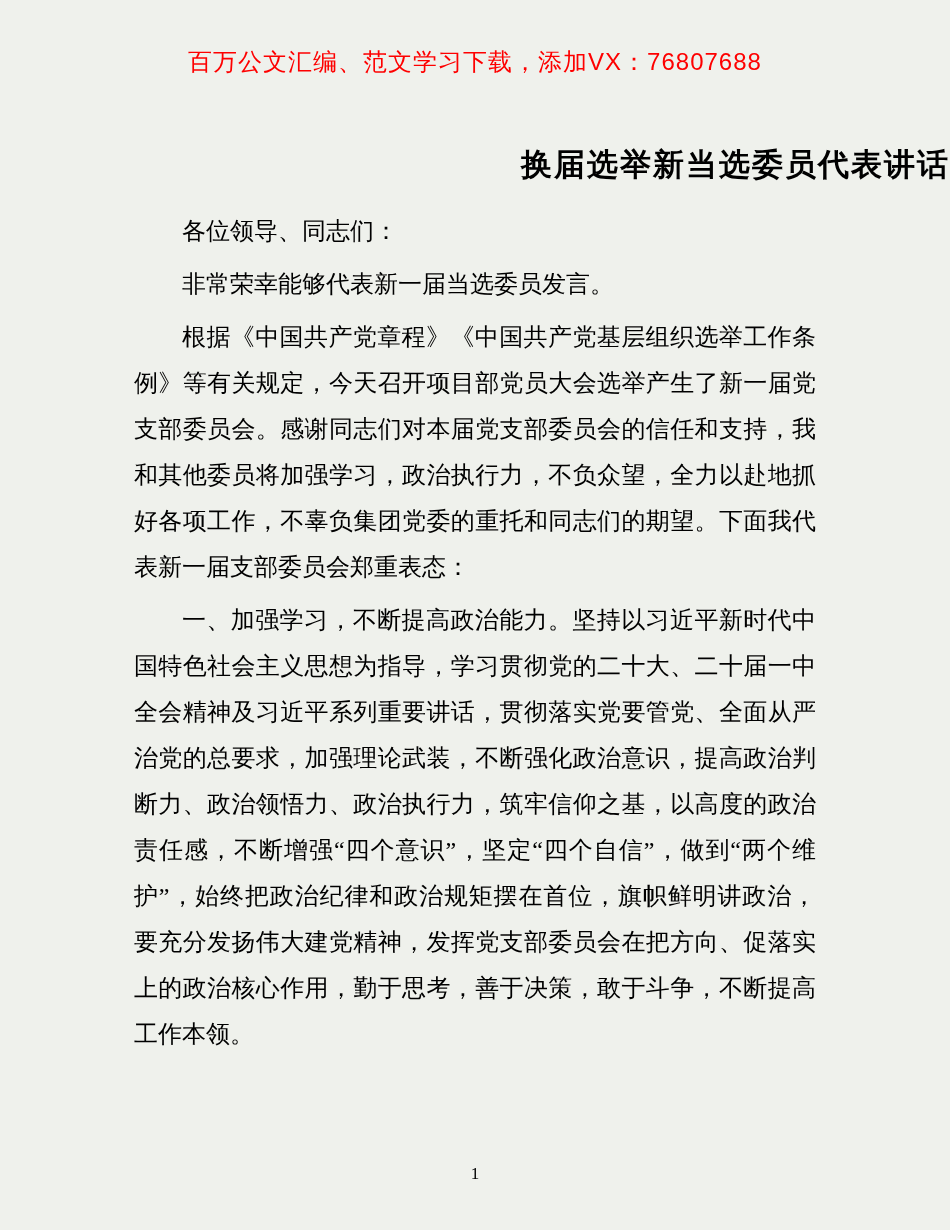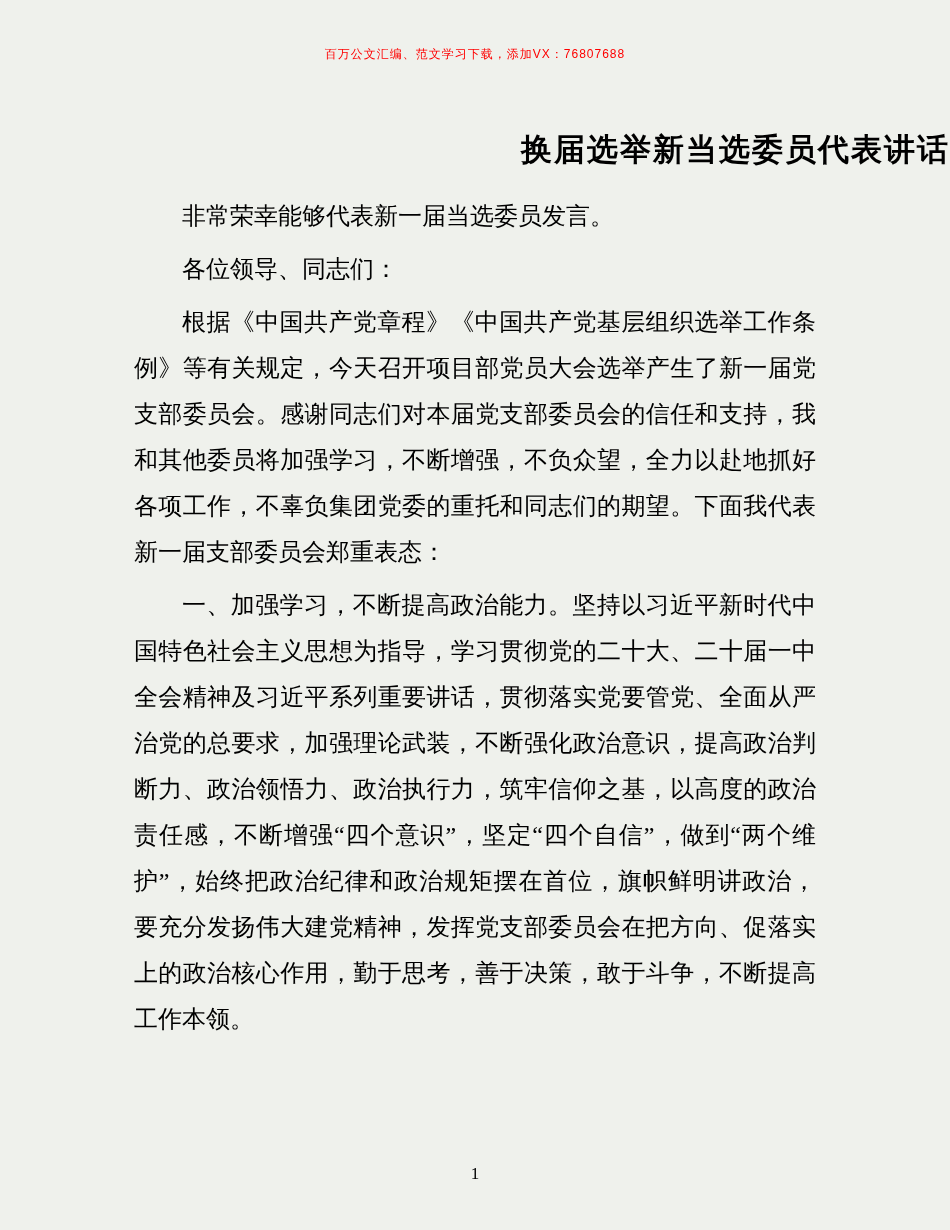--- a/index.html
+++ b/index.html
@@ -11,21 +11,21 @@
     height: 1230px;
     background: #eff1ec;
     color: #000;
     font-family: "Liberation Serif", "DejaVu Serif", serif;
     position: relative;
     overflow: hidden;
   }
   .watermark {
     padding-top: 46px;
     text-align: center;
-    font-size: 12px;
+    font-size: 24px;
     color: #fe0000;
     letter-spacing: 1px;
     font-family: "Liberation Sans", "DejaVu Sans", sans-serif;
   }
   .doc-title {
     margin: 66px 0 22px 0;
     text-align: right;
     font-size: 31px;
     font-weight: 700;
     letter-spacing: 2px;
@@ -56,21 +56,21 @@
 </head>
 <body>
 
 <div class="page">
 
   <div class="watermark">百万公文汇编、范文学习下载，添加VX：76807688</div>
 
   <h1 class="doc-title">换届选举新当选委员代表讲话</h1>
 
   <div class="content">
+    <p>各位领导、同志们：</p>
     <p>非常荣幸能够代表新一届当选委员发言。</p>
-    <p>各位领导、同志们：</p>
-    <p>根据《中国共产党章程》《中国共产党基层组织选举工作条例》等有关规定，今天召开项目部党员大会选举产生了新一届党支部委员会。感谢同志们对本届党支部委员会的信任和支持，我和其他委员将加强学习，不断增强，不负众望，全力以赴地抓好各项工作，不辜负集团党委的重托和同志们的期望。下面我代表新一届支部委员会郑重表态：</p>
+    <p>根据《中国共产党章程》《中国共产党基层组织选举工作条例》等有关规定，今天召开项目部党员大会选举产生了新一届党支部委员会。感谢同志们对本届党支部委员会的信任和支持，我和其他委员将加强学习，政治执行力，不负众望，全力以赴地抓好各项工作，不辜负集团党委的重托和同志们的期望。下面我代表新一届支部委员会郑重表态：</p>
     <p>一、加强学习，不断提高政治能力。坚持以习近平新时代中国特色社会主义思想为指导，学习贯彻党的二十大、二十届一中全会精神及习近平系列重要讲话，贯彻落实党要管党、全面从严治党的总要求，加强理论武装，不断强化政治意识，提高政治判断力、政治领悟力、政治执行力，筑牢信仰之基，以高度的政治责任感，不断增强“四个意识”，坚定“四个自信”，做到“两个维护”，始终把政治纪律和政治规矩摆在首位，旗帜鲜明讲政治，要充分发扬伟大建党精神，发挥党支部委员会在把方向、促落实上的政治核心作用，勤于思考，善于决策，敢于斗争，不断提高工作本领。</p>
   </div>
 
   <div class="page-footer">1</div>
 
 </div>
 
 </body></html>

